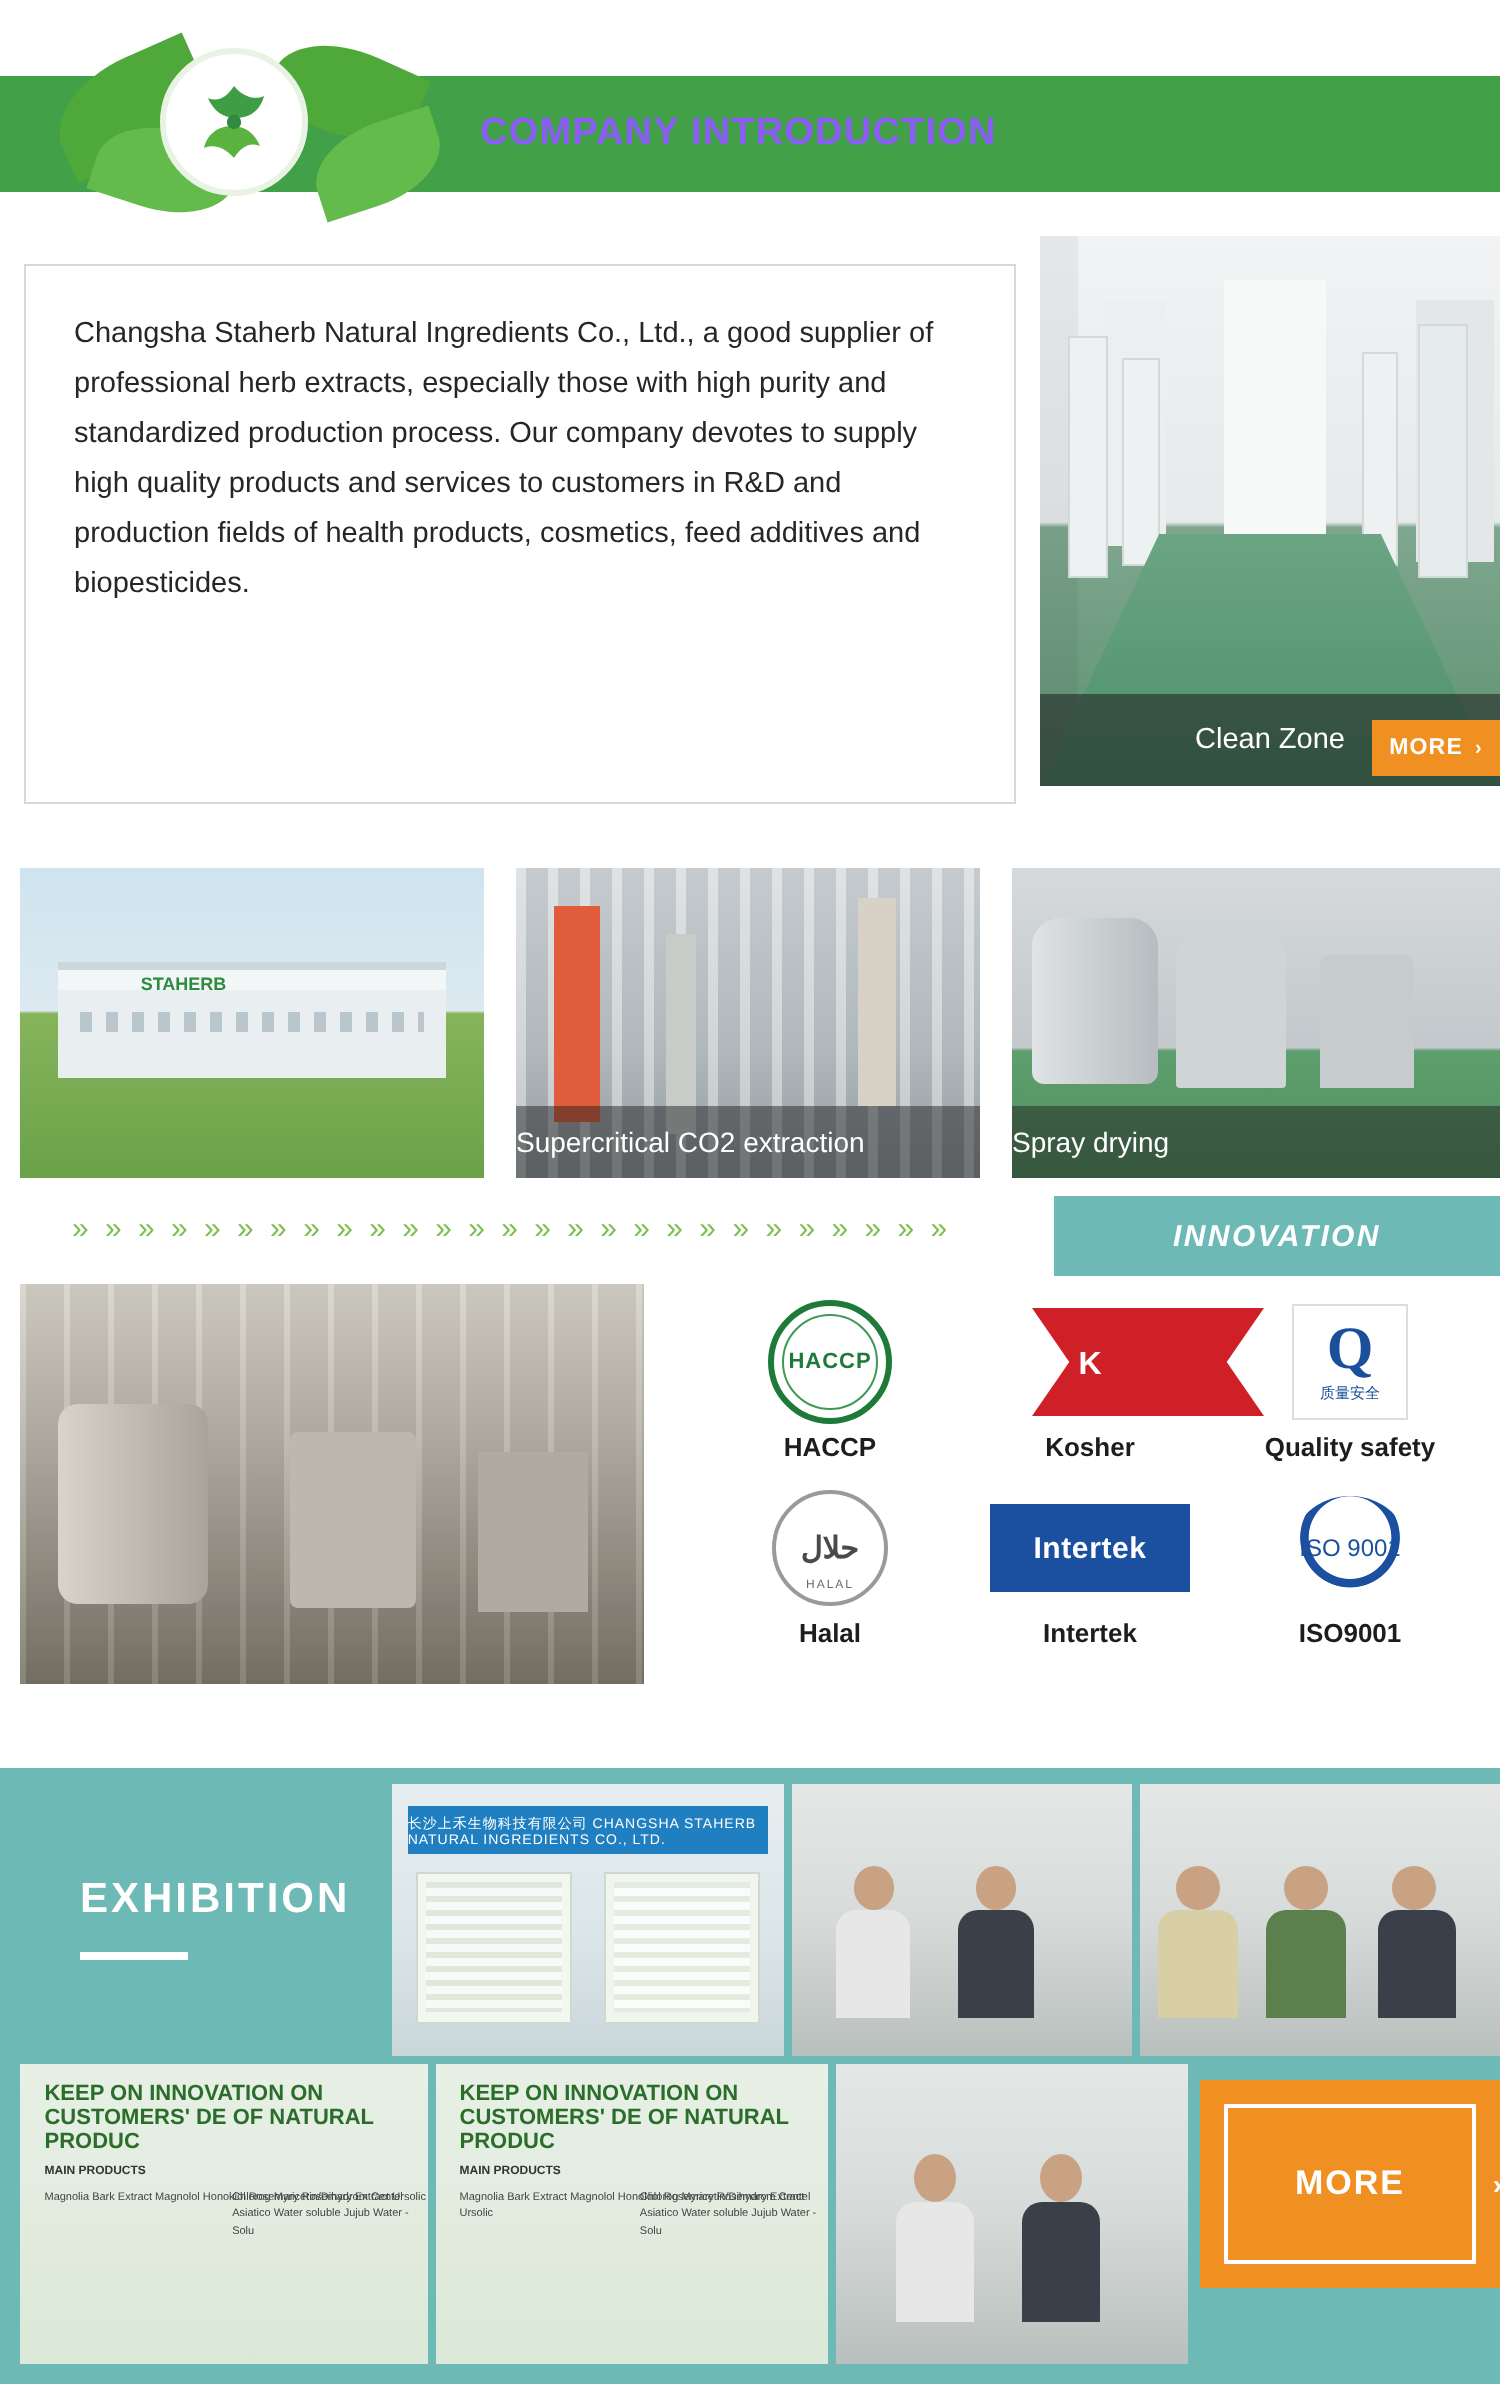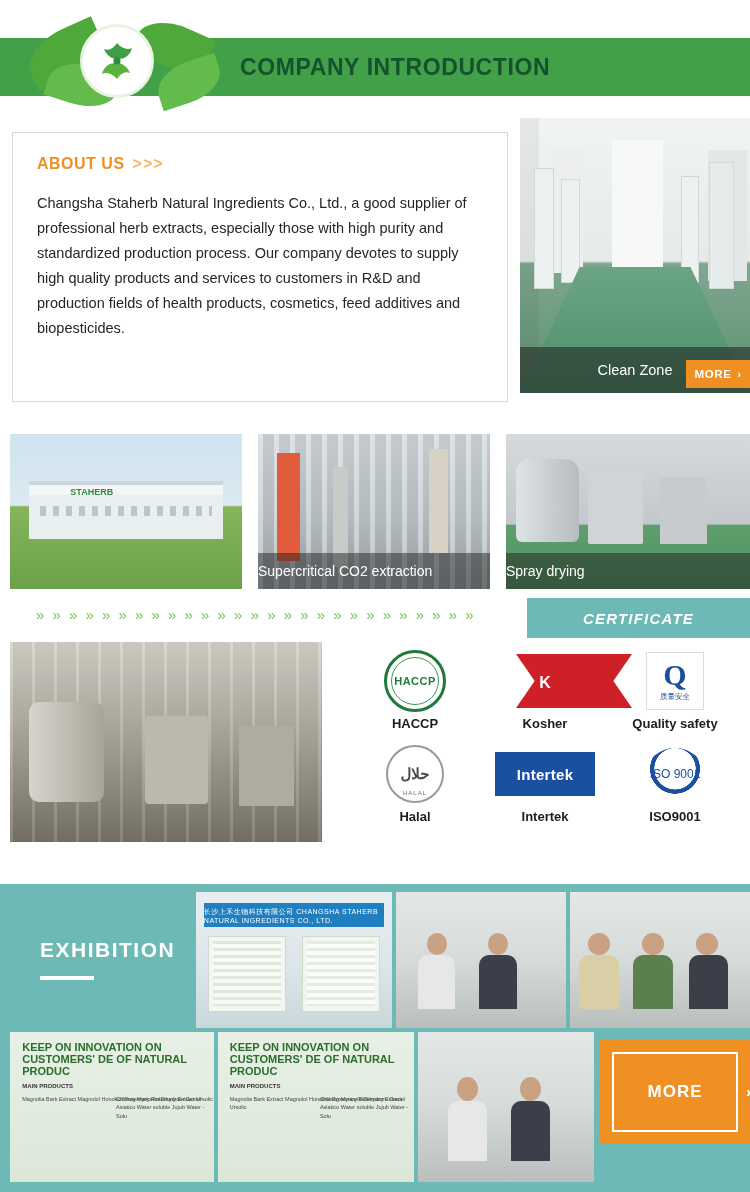--- a/index.html
+++ b/index.html
@@ -22,22 +22,22 @@
     position: absolute;
     left: 0; top: 38px;
     width: 750px; height: 58px;
     background: #41a048;
   }
   .header-title {
     position: absolute;
     left: 240px; top: 38px;
     height: 66px;
     line-height: 58px;
-    color: #14532d;
-    font-size: 23px;
+    color: #8b5cf6;
+    font-size: 19px;
     font-weight: bold;
     letter-spacing: 0.6px;
   }
   
   .logo-wrap {
     position: absolute;
     left: 18px; top: 8px;
     width: 210px; height: 100px;
   }
   .leaf {
@@ -554,23 +554,20 @@
         <path d="M23 5 C28 11 34 12 38 10 C36 18 30 21 24 21 C18 21 13 18 10 11 C15 13 19 11 23 5 Z" fill="#3f9d46"></path>
         <path d="M23 41 C18 35 12 34 8 36 C10 28 16 25 22 25 C28 25 33 28 36 35 C31 33 27 35 23 41 Z" fill="#5cb23f"></path>
         <circle cx="23" cy="23" r="3.6" fill="#2e8b3f"></circle>
       </svg>
     </div>
   </div>
 </div>
 
 <div class="about-section">
   <div class="about-box">
-    <div class="about-title">
-      <span>ABOUT US</span><span class="arrows">&gt;&gt;&gt;</span>
-    </div>
     <div class="about-text">Changsha Staherb Natural Ingredients Co., Ltd., a good supplier of professional herb extracts, especially those with high purity and standardized production process. Our company devotes to supply high quality products and services to customers in R&amp;D and production fields of health products, cosmetics, feed additives and biopesticides.</div>
   </div>
 
   <div class="clean-photo">
     <div class="corridor">
       <div class="door d1"></div>
       <div class="door d2"></div>
       <div class="door d3"></div>
       <div class="door d4"></div>
     </div>
@@ -595,21 +592,21 @@
     <div class="ph-caption">Supercritical CO2 extraction</div>
   </div>
   <div class="ph p3">
     <div class="tanks"></div>
     <div class="ph-caption">Spray drying</div>
   </div>
 </div>
 
 <div class="arrow-strip">» » » » » » » » » » » » » » » » » » » » » » » » » » »</div>
 <div class="cert-bar">
-  <span>CERTIFICATE</span>
+  <span>INNOVATION</span>
 </div>
 
 <div class="mid-section">
   <div class="workshop"></div>
 
   <div class="cert-grid">
     <div class="cert-cell">
       <div class="cert-mark">
         <div class="m-haccp">
             <i>HACCP</i>

